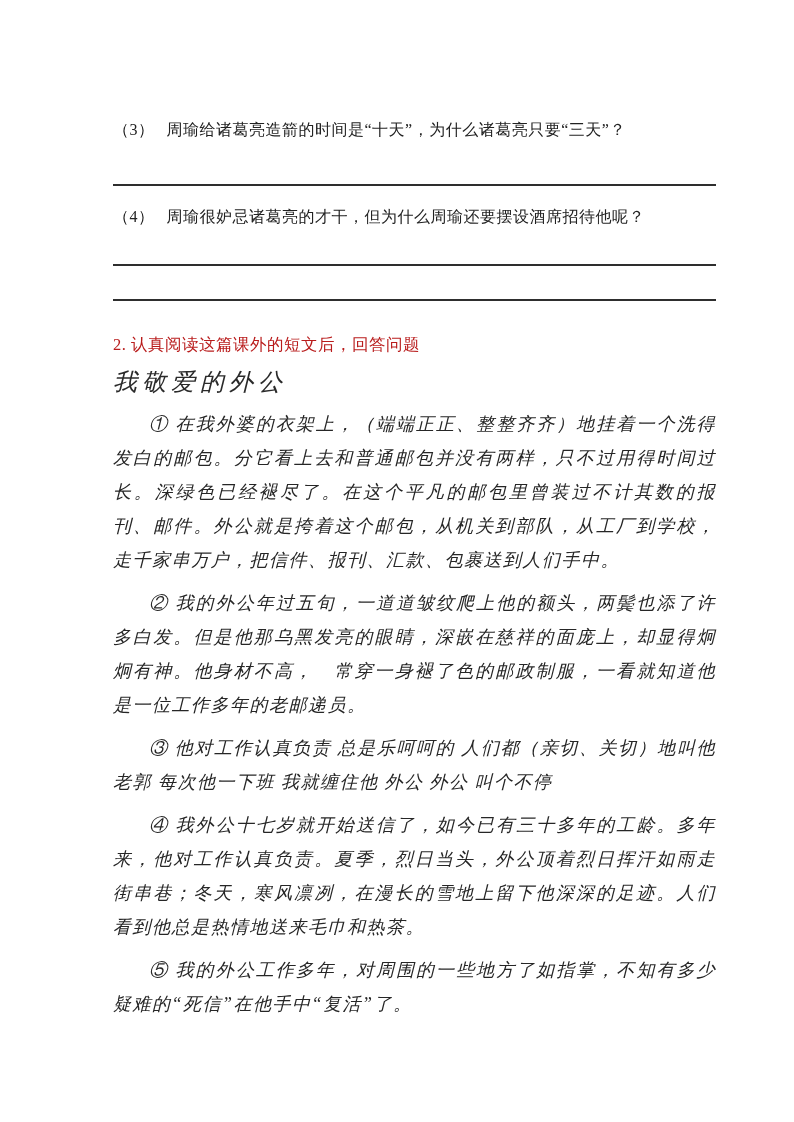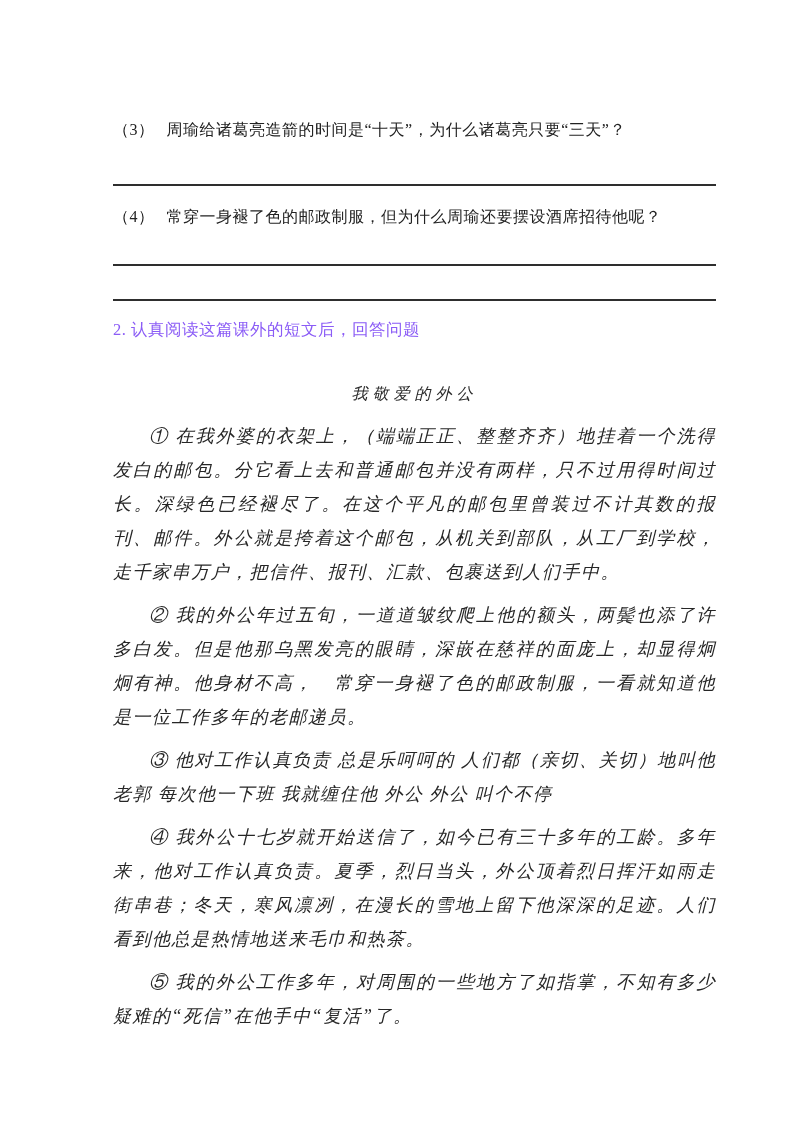--- a/index.html
+++ b/index.html
@@ -29,31 +29,31 @@
   
   .answer-line {
     height: 0;
     border-top: 2px solid #2e2e2e;
   }
   .al-1 { margin-top: 42px; }
   .al-2 { margin-top: 35px; }
   .al-3 { margin-top: 33px; }
   
   .section-heading {
-    margin-top: 17px;
+    margin-top: 32px;
     font-size: 16.5px;
     line-height: 24px;
     letter-spacing: 0.5px;
-    color: #8b5cf6;
+    color: #b91c1c;
   }
   
   .passage-title {
-    margin-top: 39px;
-    text-align: center;
-    font-size: 16px;
+    margin-top: 12px;
+    text-align: left;
+    font-size: 24px;
     line-height: 26px;
     font-style: italic;
     letter-spacing: 5px;
     color: #2a2a2a;
   }
   
   .passage { margin-top: 12px; }
   .passage p {
     font-size: 18px;
     line-height: 34px;
@@ -71,21 +71,21 @@
 
 <div class="page">
 
   <div class="question q3">
     <span class="q-num">（3）</span><span>周瑜给诸葛亮造箭的时间是“十天”，为什么诸葛亮只要“三天”？</span>
   </div>
 
   <div class="answer-line al-1"></div>
 
   <div class="question q4">
-    <span class="q-num">（4）</span><span>常穿一身褪了色的邮政制服，但为什么周瑜还要摆设酒席招待他呢？</span>
+    <span class="q-num">（4）</span><span>周瑜很妒忌诸葛亮的才干，但为什么周瑜还要摆设酒席招待他呢？</span>
   </div>
 
   <div class="answer-line al-2"></div>
   <div class="answer-line al-3"></div>
 
   <div class="section-heading">2. 认真阅读这篇课外的短文后，回答问题</div>
 
   <div class="passage-title">我敬爱的外公</div>
 
   <div class="passage">

